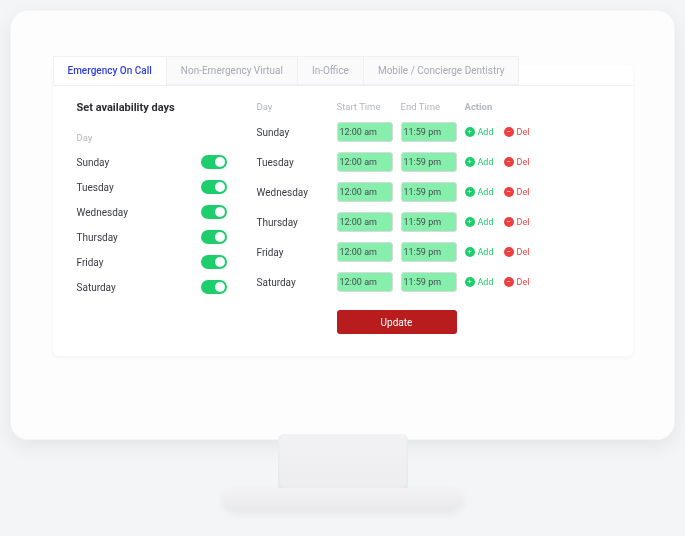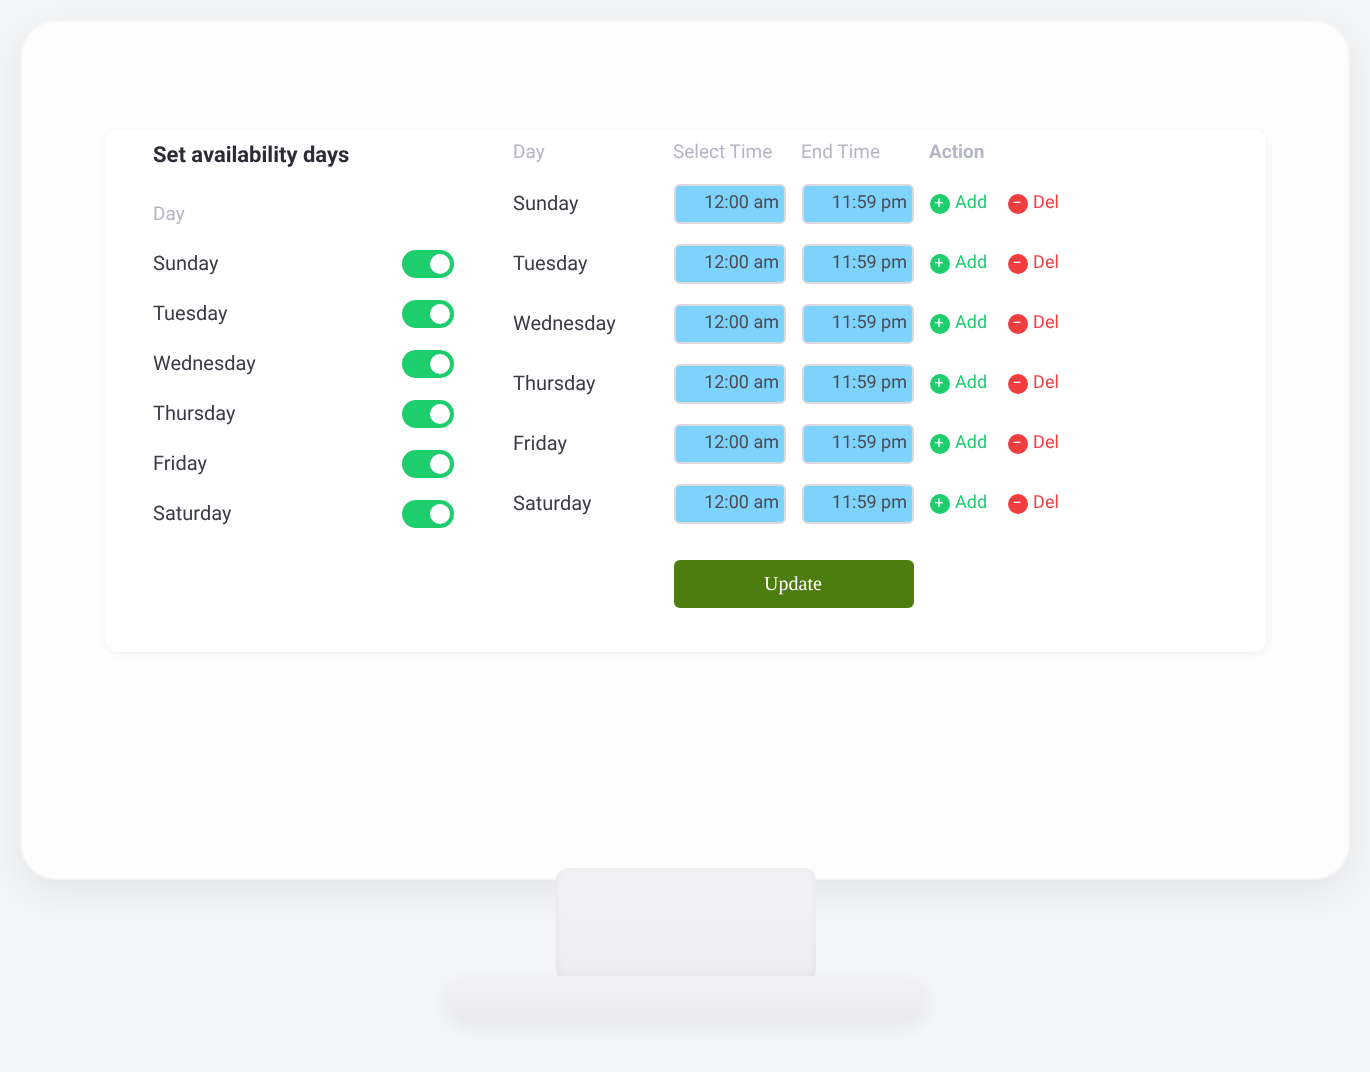--- a/index.html
+++ b/index.html
@@ -92,46 +92,52 @@
     content: ""; position: absolute; width: 10px; height: 10px; background: #fff; border-radius: 50%;
     top: 2px;
   }
   .toggle.on::after { right: 2px; }
   .toggle.off::after { left: 2px; }
 
   .time-row { display: flex; align-items: center; font-size: 10px; color: #3a3b44; margin-bottom: 10px; }
   .tname { width: 80px; font-size: 10px; }
   .tinput {
     width: 56px; height: 20px; border: 1px solid #d8dade; border-radius: 3px;
-    font-size: 9px; color: #4a4b55; text-align: right; margin-right: 8px; padding: 0 2px;
-    background: #7dd3fc;
+    font-size: 9px; color: #4a4b55; text-align: left; margin-right: 8px; padding: 0 2px;
+    background: #86efac;
   }
   .act { display: flex; align-items: center; gap: 4px; font-size: 9px; }
   .chip { display: flex; align-items: center; gap: 3px; cursor: pointer; margin-right: 6px;}
   .dot { width: 10px; height: 10px; border-radius: 50%; display: inline-flex; align-items: center; justify-content: center; color: #fff; font-size: 8px; line-height: 1; }
   .dot.add { background: #1ece6d; }
   .dot.del { background: #f03d3d; }
   .chip-add { color: #1ece6d; }
   .chip-del { color: #f03d3d; }
 
   .update-btn {
     margin: 8px 0 0 80px;
     width: 120px; height: 24px;
-    background: #4d7c0f; color: #fff;
+    background: #b91c1c; color: #fff;
     border: none; border-radius: 3px;
-    font-size: 10px; cursor: pointer; font-family: Liberation Serif, serif;
+    font-size: 10px; cursor: pointer;
   }
 
 </style>
 </head>
 <body>
 
 <div class="monitor">
   <div class="panel">
 
+    <div class="tabs" id="tabs">
+        <div class="tab active">Emergency On Call</div>
+        <div class="tab">Non-Emergency Virtual</div>
+        <div class="tab">In-Office</div>
+        <div class="tab">Mobile / Concierge Dentistry</div>
+      </div>
 
     <div class="content">
       <div class="col-left">
         <div class="section-title">Set availability days</div>
         <div class="hdr-row">
           <span>Day</span>
         </div>
         <div id="day-rows">
             <div class="day-row">
               <span class="label">Sunday</span>
@@ -156,21 +162,21 @@
             <div class="day-row">
               <span class="label">Saturday</span>
               <div class="toggle on"></div>
             </div>
           </div>
       </div>
 
       <div class="col-right">
         <div class="hdr-row">
           <span class="col-day">Day</span>
-          <span class="col-start">Select Time</span>
+          <span class="col-start">Start Time</span>
           <span class="col-end">End Time</span>
           <span class="col-act">Action</span>
         </div>
         <div id="time-rows">
             <div class="time-row">
               <span class="tname">Sunday</span>
               <input class="tinput" value="12:00 am" style="">
               <input class="tinput" value="11:59 pm" style="">
               <span class="act">
                 <span class="chip chip-add">

